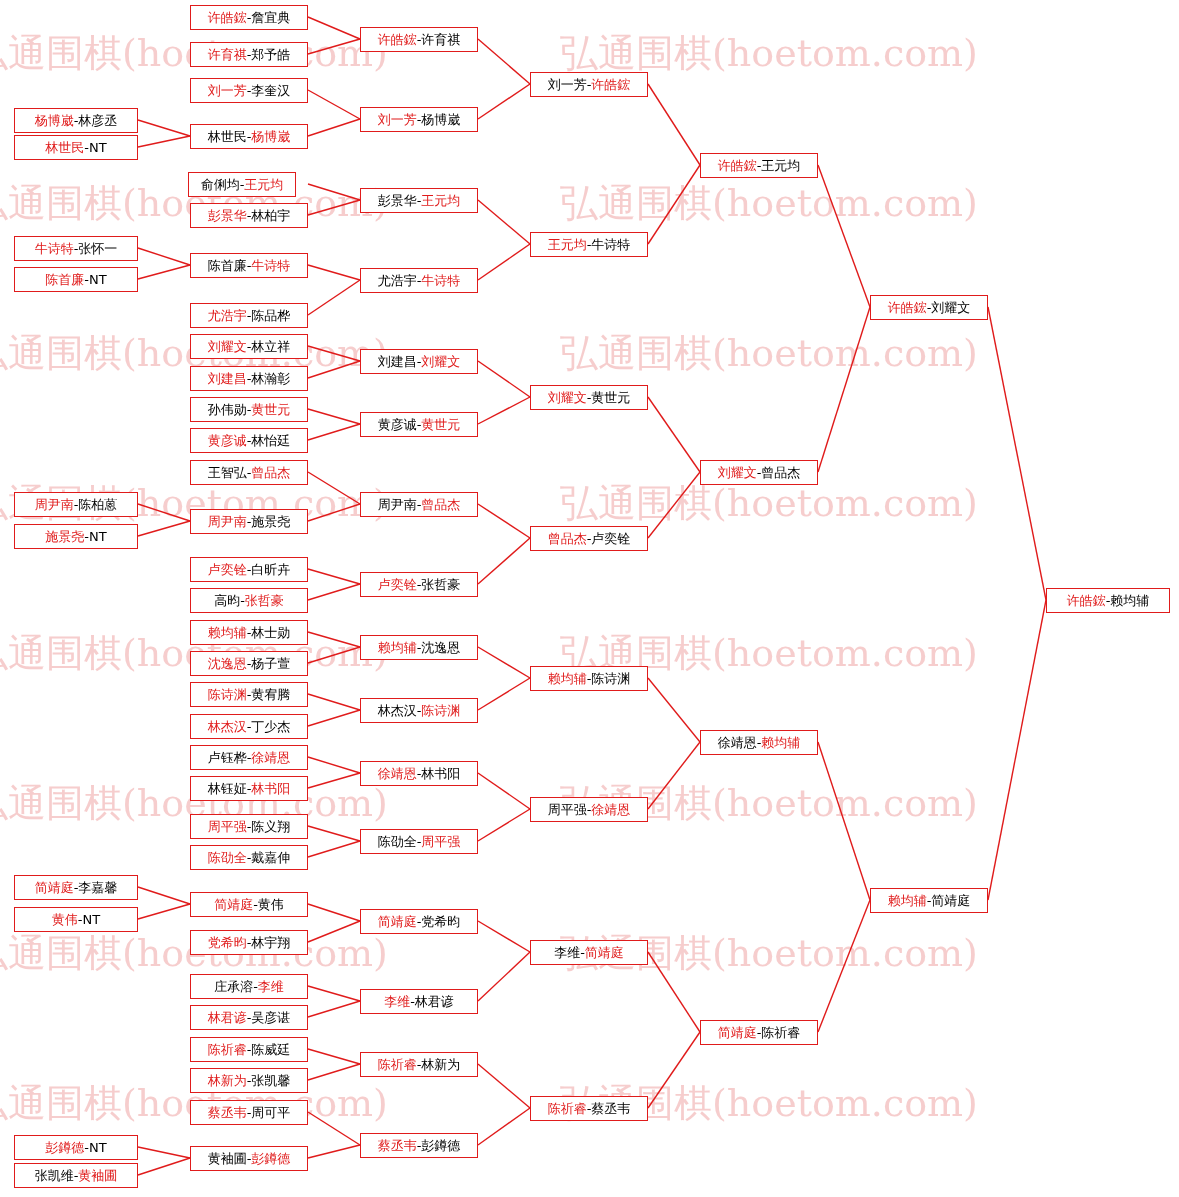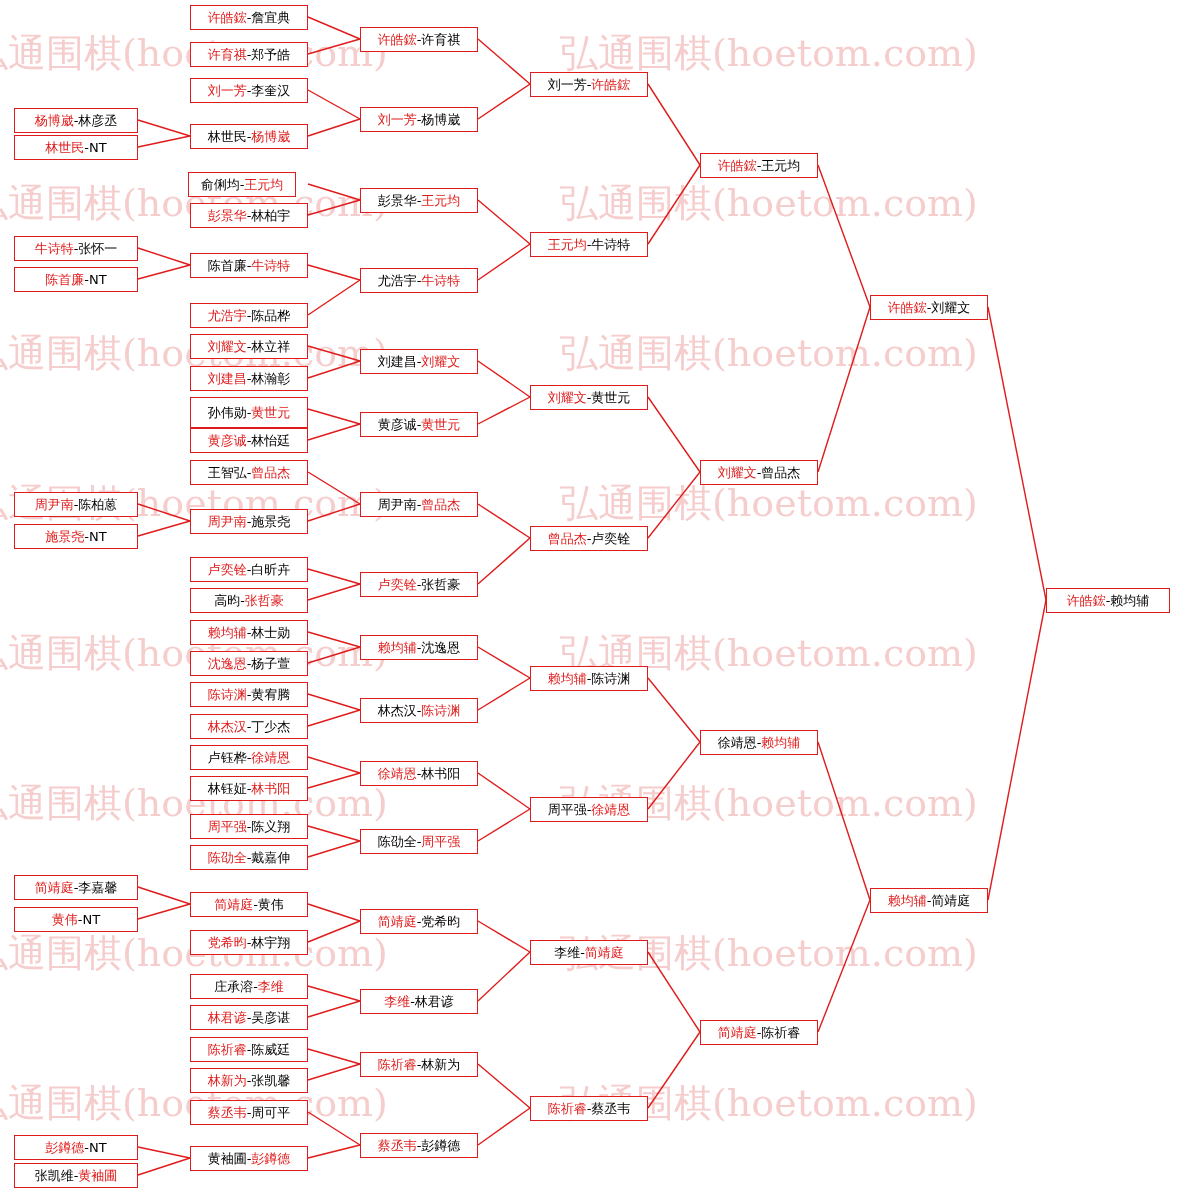--- a/index.html
+++ b/index.html
@@ -218,21 +218,21 @@
     <div class="node" style="left: 190px; top: 334px; width: 118px; height: 25px;">
       <span class="w">刘耀文</span>
       <span class="sep">-</span>
       <span>林立祥</span>
     </div>
     <div class="node" style="left: 190px; top: 366px; width: 118px; height: 25px;">
       <span class="w">刘建昌</span>
       <span class="sep">-</span>
       <span>林瀚彰</span>
     </div>
-    <div class="node" style="left: 190px; top: 397px; width: 118px; height: 31px;">
+    <div class="node" style="left: 190px; top: 397px; width: 118px; height: 25px;">
       <span>孙伟勋</span>
       <span class="sep">-</span>
       <span class="w">黄世元</span>
     </div>
     <div class="node" style="left: 190px; top: 428px; width: 118px; height: 25px;">
       <span class="w">黄彦诚</span>
       <span class="sep">-</span>
       <span>林怡廷</span>
     </div>
     <div class="node" style="left: 190px; top: 460px; width: 118px; height: 25px;">

